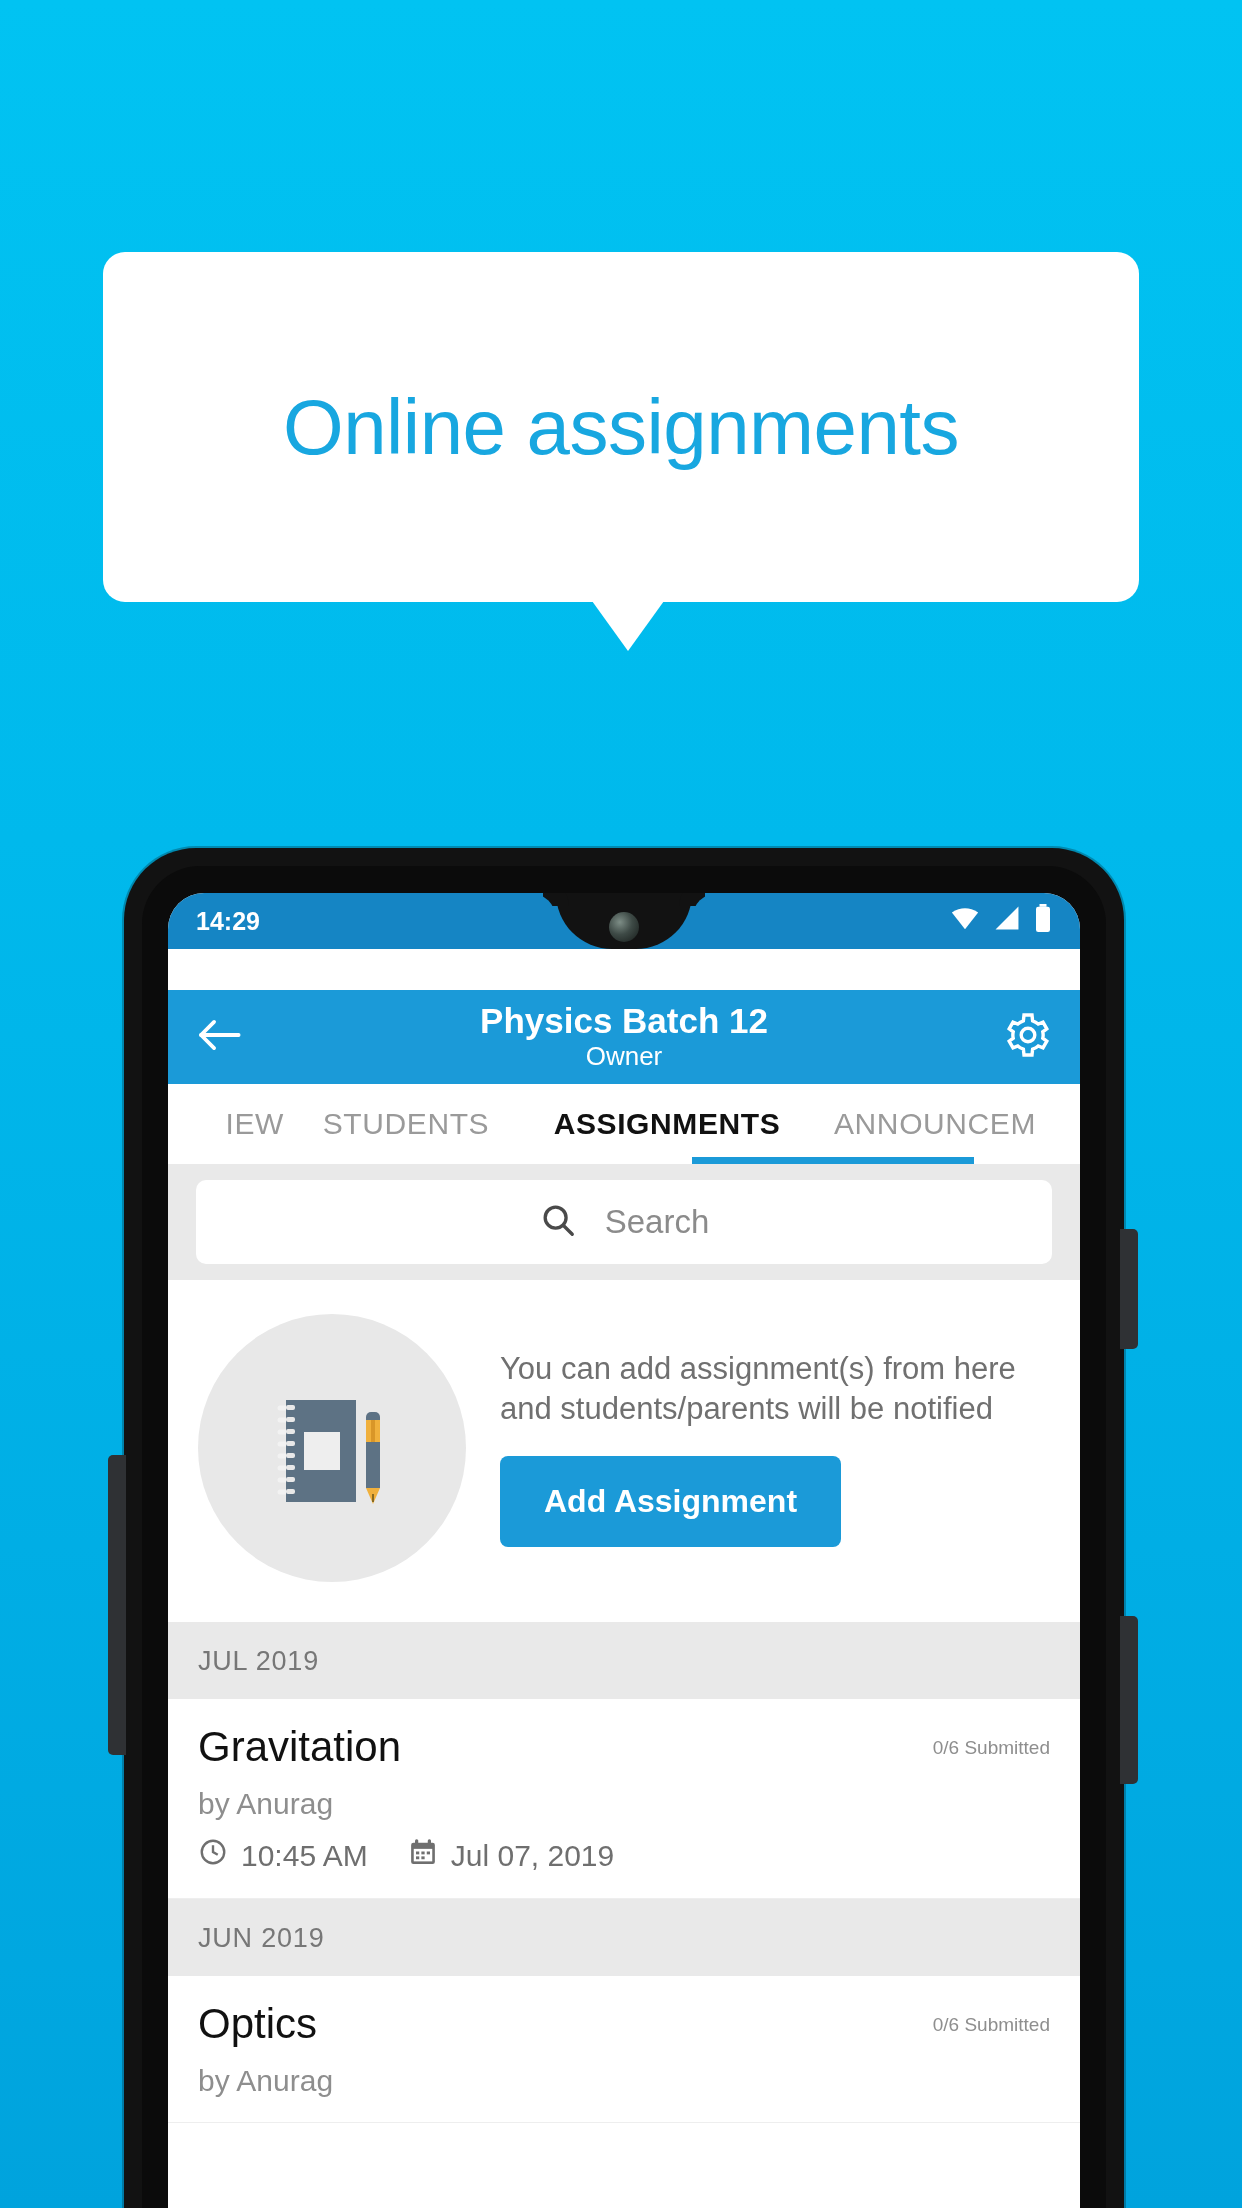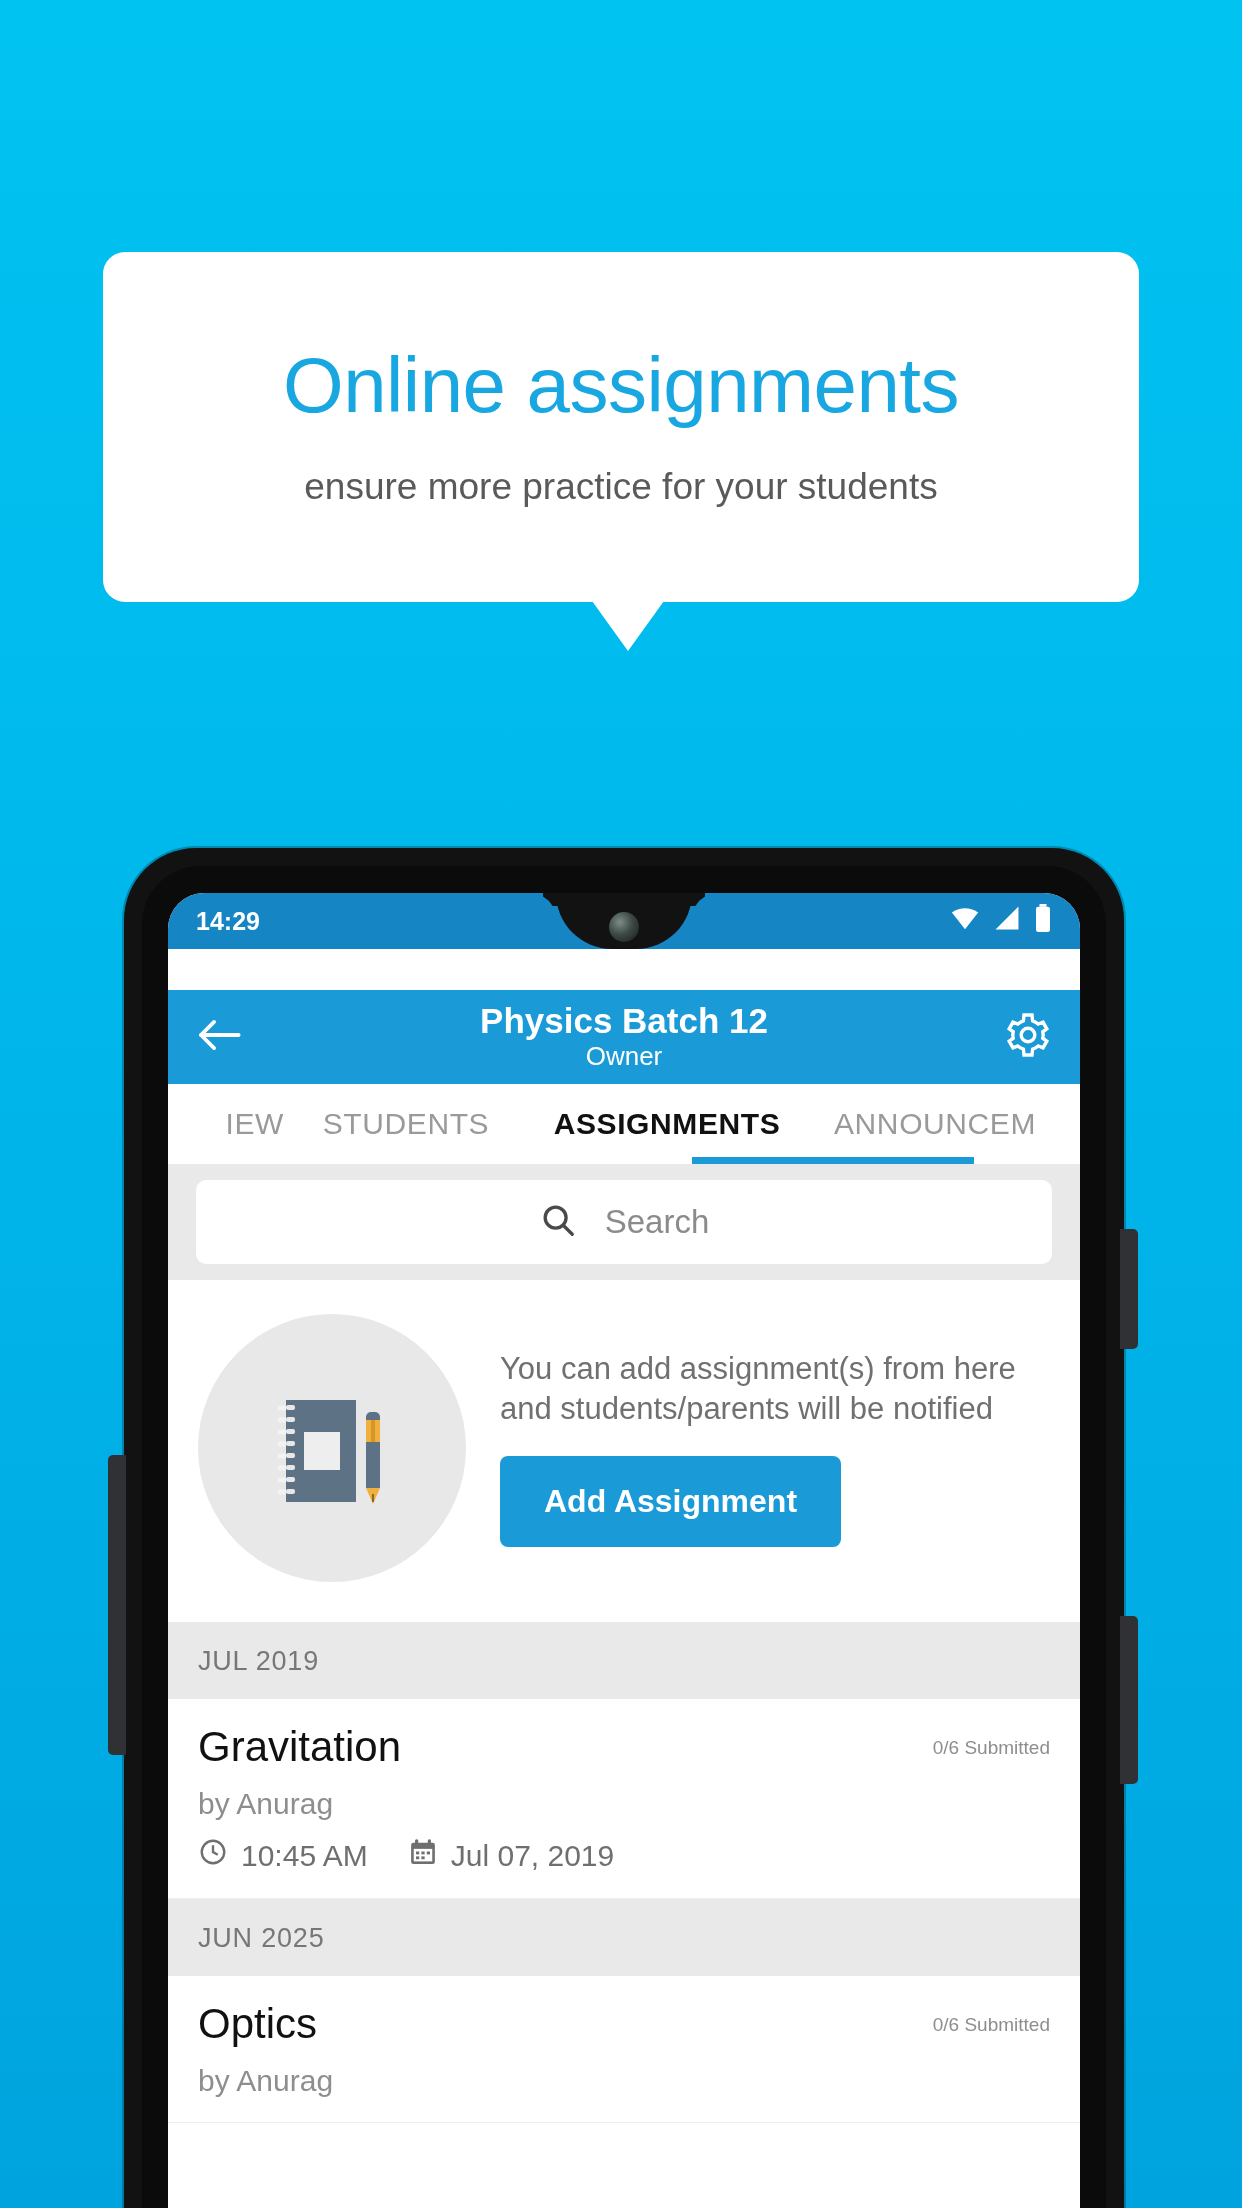--- a/index.html
+++ b/index.html
@@ -150,21 +150,20 @@
   .row-count{ font-size:19px; color:#8e8e8e; padding-top:12px; white-space:nowrap; }
   .row-by{ font-size:30px; color:#8e8e8e; margin-top:18px; }
   .row-meta{ display:flex; align-items:center; gap:13px; margin-top:16px; font-size:30px; color:#6f6f6f; }
   .row-meta .gap{ width:14px; }
 </style>
 </head>
 <body>
 
 <div class="promo-card">
   <div class="promo-title">Online assignments</div>
-  <div class="promo-sub">ensure more practice for your students</div>
 </div>
 <div class="promo-arrow"></div>
 
 <div class="phone">
   <div class="phone-inner"></div>
 </div>
 <div class="btn-left"></div>
 <div class="btn-volume"></div>
 <div class="btn-power"></div>
 
@@ -312,21 +311,21 @@
               <rect x="15" y="11.6" width="2.6" height="2.3"></rect>
               <rect x="6.4" y="15.5" width="2.6" height="2.3"></rect>
               <rect x="10.7" y="15.5" width="2.6" height="2.3"></rect>
             </g>
           </svg>
       </span>
       <span>Jul 07, 2019</span>
     </div>
   </div>
 
-  <div class="month">JUN 2025</div>
+  <div class="month">JUN 2019</div>
   <div class="row">
     <div class="row-top">
       <div class="row-title">Optics</div>
       <div class="row-count">0/6 Submitted</div>
     </div>
     <div class="row-by">by Anurag</div>
   </div>
 
 </div>
 

